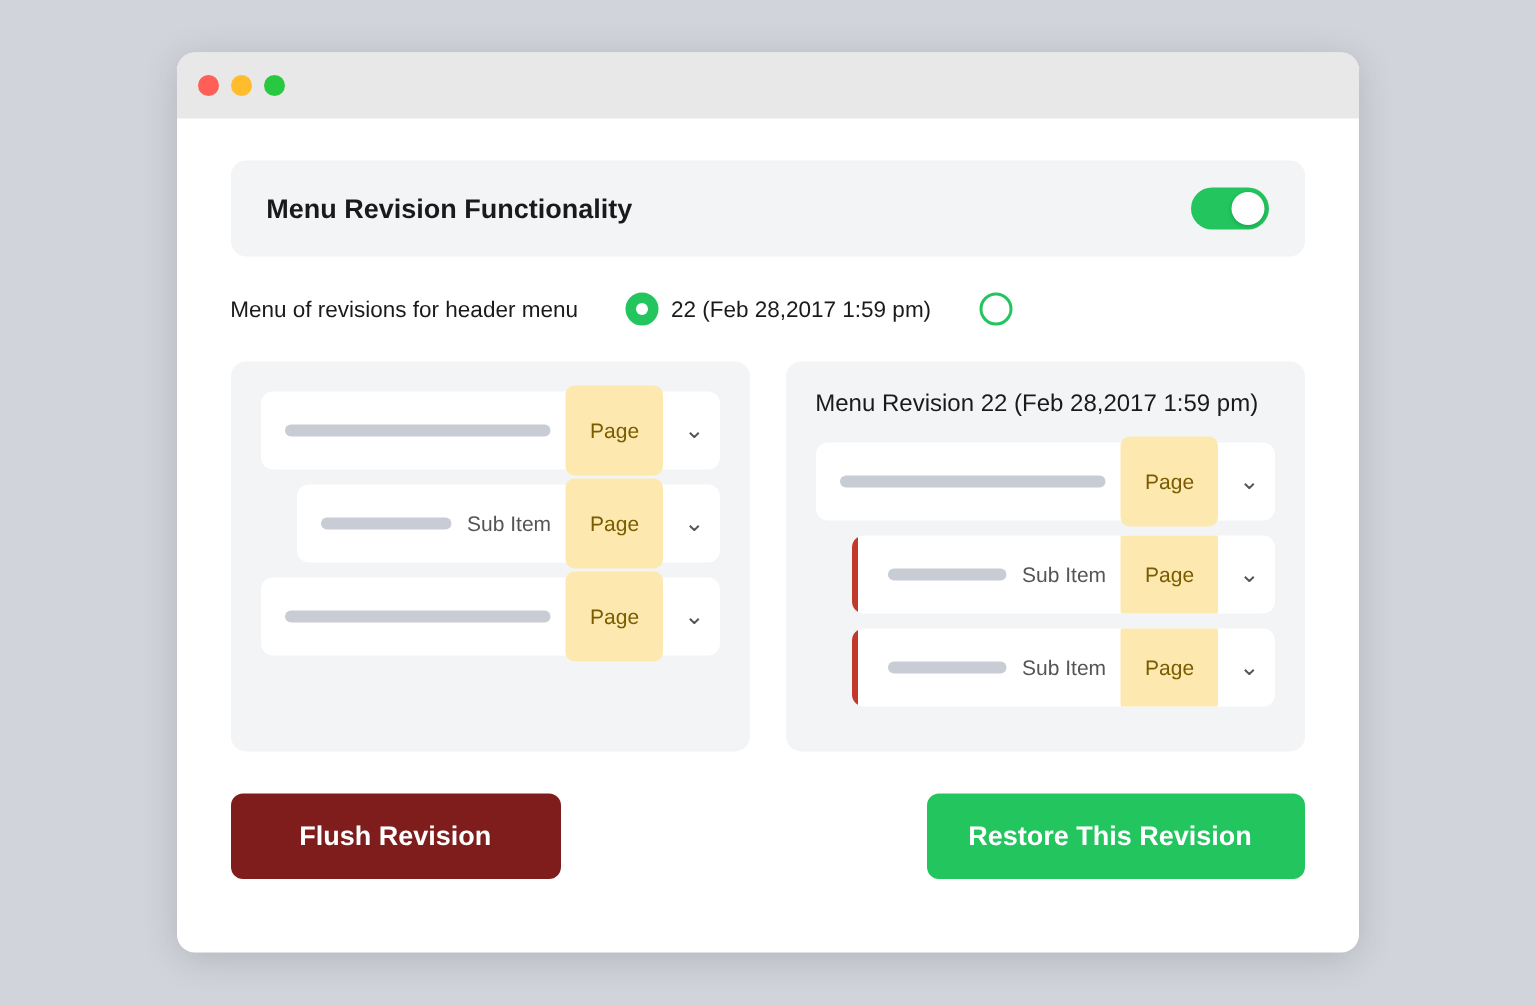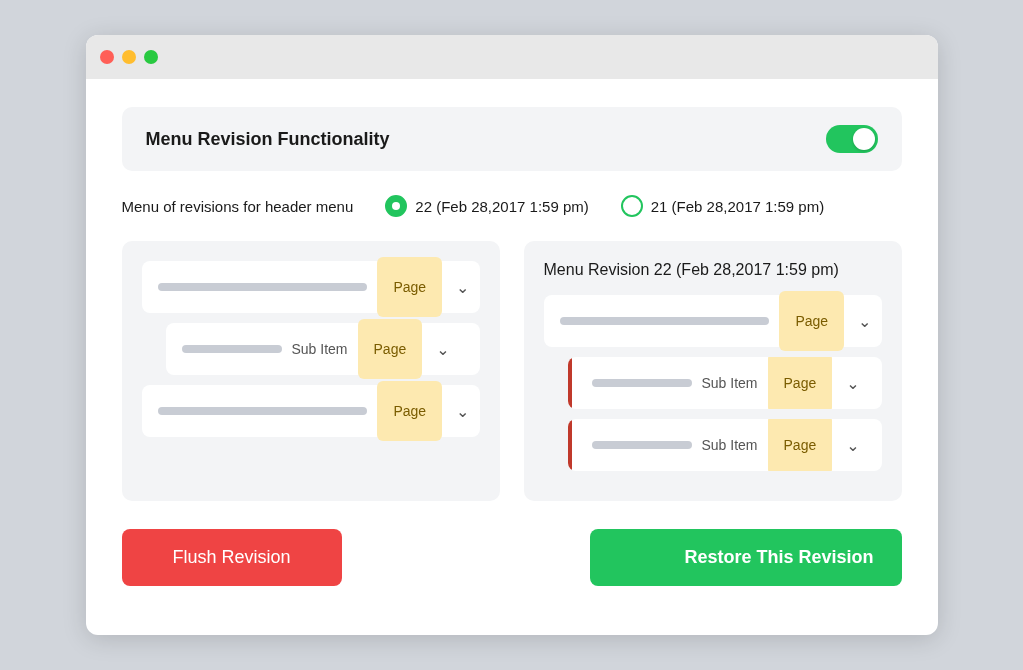--- a/index.html
+++ b/index.html
@@ -8,21 +8,21 @@
       font-family: -apple-system, BlinkMacSystemFont, 'Segoe UI', sans-serif;
       width: 1023px;
       height: 670px;
       display: flex;
       align-items: center;
       justify-content: center;
     }
     .window {
       background: #ffffff;
       border-radius: 12px;
-      width: 852px;
+      width: 788px;
       min-height: 600px;
       box-shadow: 0 4px 24px rgba(0,0,0,0.15);
       overflow: hidden;
     }
     .titlebar {
       background: #e8e8e8;
       height: 44px;
       display: flex;
       align-items: center;
       padding: 0 14px;
@@ -181,42 +181,42 @@
       border-radius: 2px 0 0 2px;
     }
     .buttons-row {
       display: flex;
       gap: 24px;
       justify-content: center;
     }
     .btn-flush {
       flex: 1;
       max-width: 220px;
-      background: #ef4444;
+      background: #7f1d1d;
       color: white;
       border: none;
       border-radius: 8px;
       padding: 18px 28px;
       font-size: 18px;
-      font-weight: 400;
+      font-weight: 700;
       cursor: pointer;
       text-align: center;
     }
     .btn-restore {
       flex: 1;
       max-width: 320px;
       background: #22c55e;
       color: white;
       border: none;
       border-radius: 8px;
       padding: 18px 28px;
       font-size: 18px;
       font-weight: 700;
       cursor: pointer;
-      text-align: right;
+      text-align: left;
     }
   </style>
 </head>
 <body>
 
 <div class="window">
   <div class="titlebar">
     <div class="dot dot-red"></div>
     <div class="dot dot-yellow"></div>
     <div class="dot dot-green"></div>
@@ -232,21 +232,20 @@
       <span>Menu of revisions for header menu</span>
 
       <div class="revision-option">
         <div class="radio-circle filled">
         </div>
         <span>22 (Feb 28,2017 1:59 pm)</span>
       </div>
 
       <div class="revision-option">
         <div class="radio-circle"></div>
-        <span>21 (Feb 28,2017 1:59 pm)</span>
       </div>
     </div>
 
     <div class="panels-row">
 
       <div class="panel">
 
         <div class="menu-item">
           <div class="menu-item-bar"></div>
           <div class="page-badge">Page</div>

